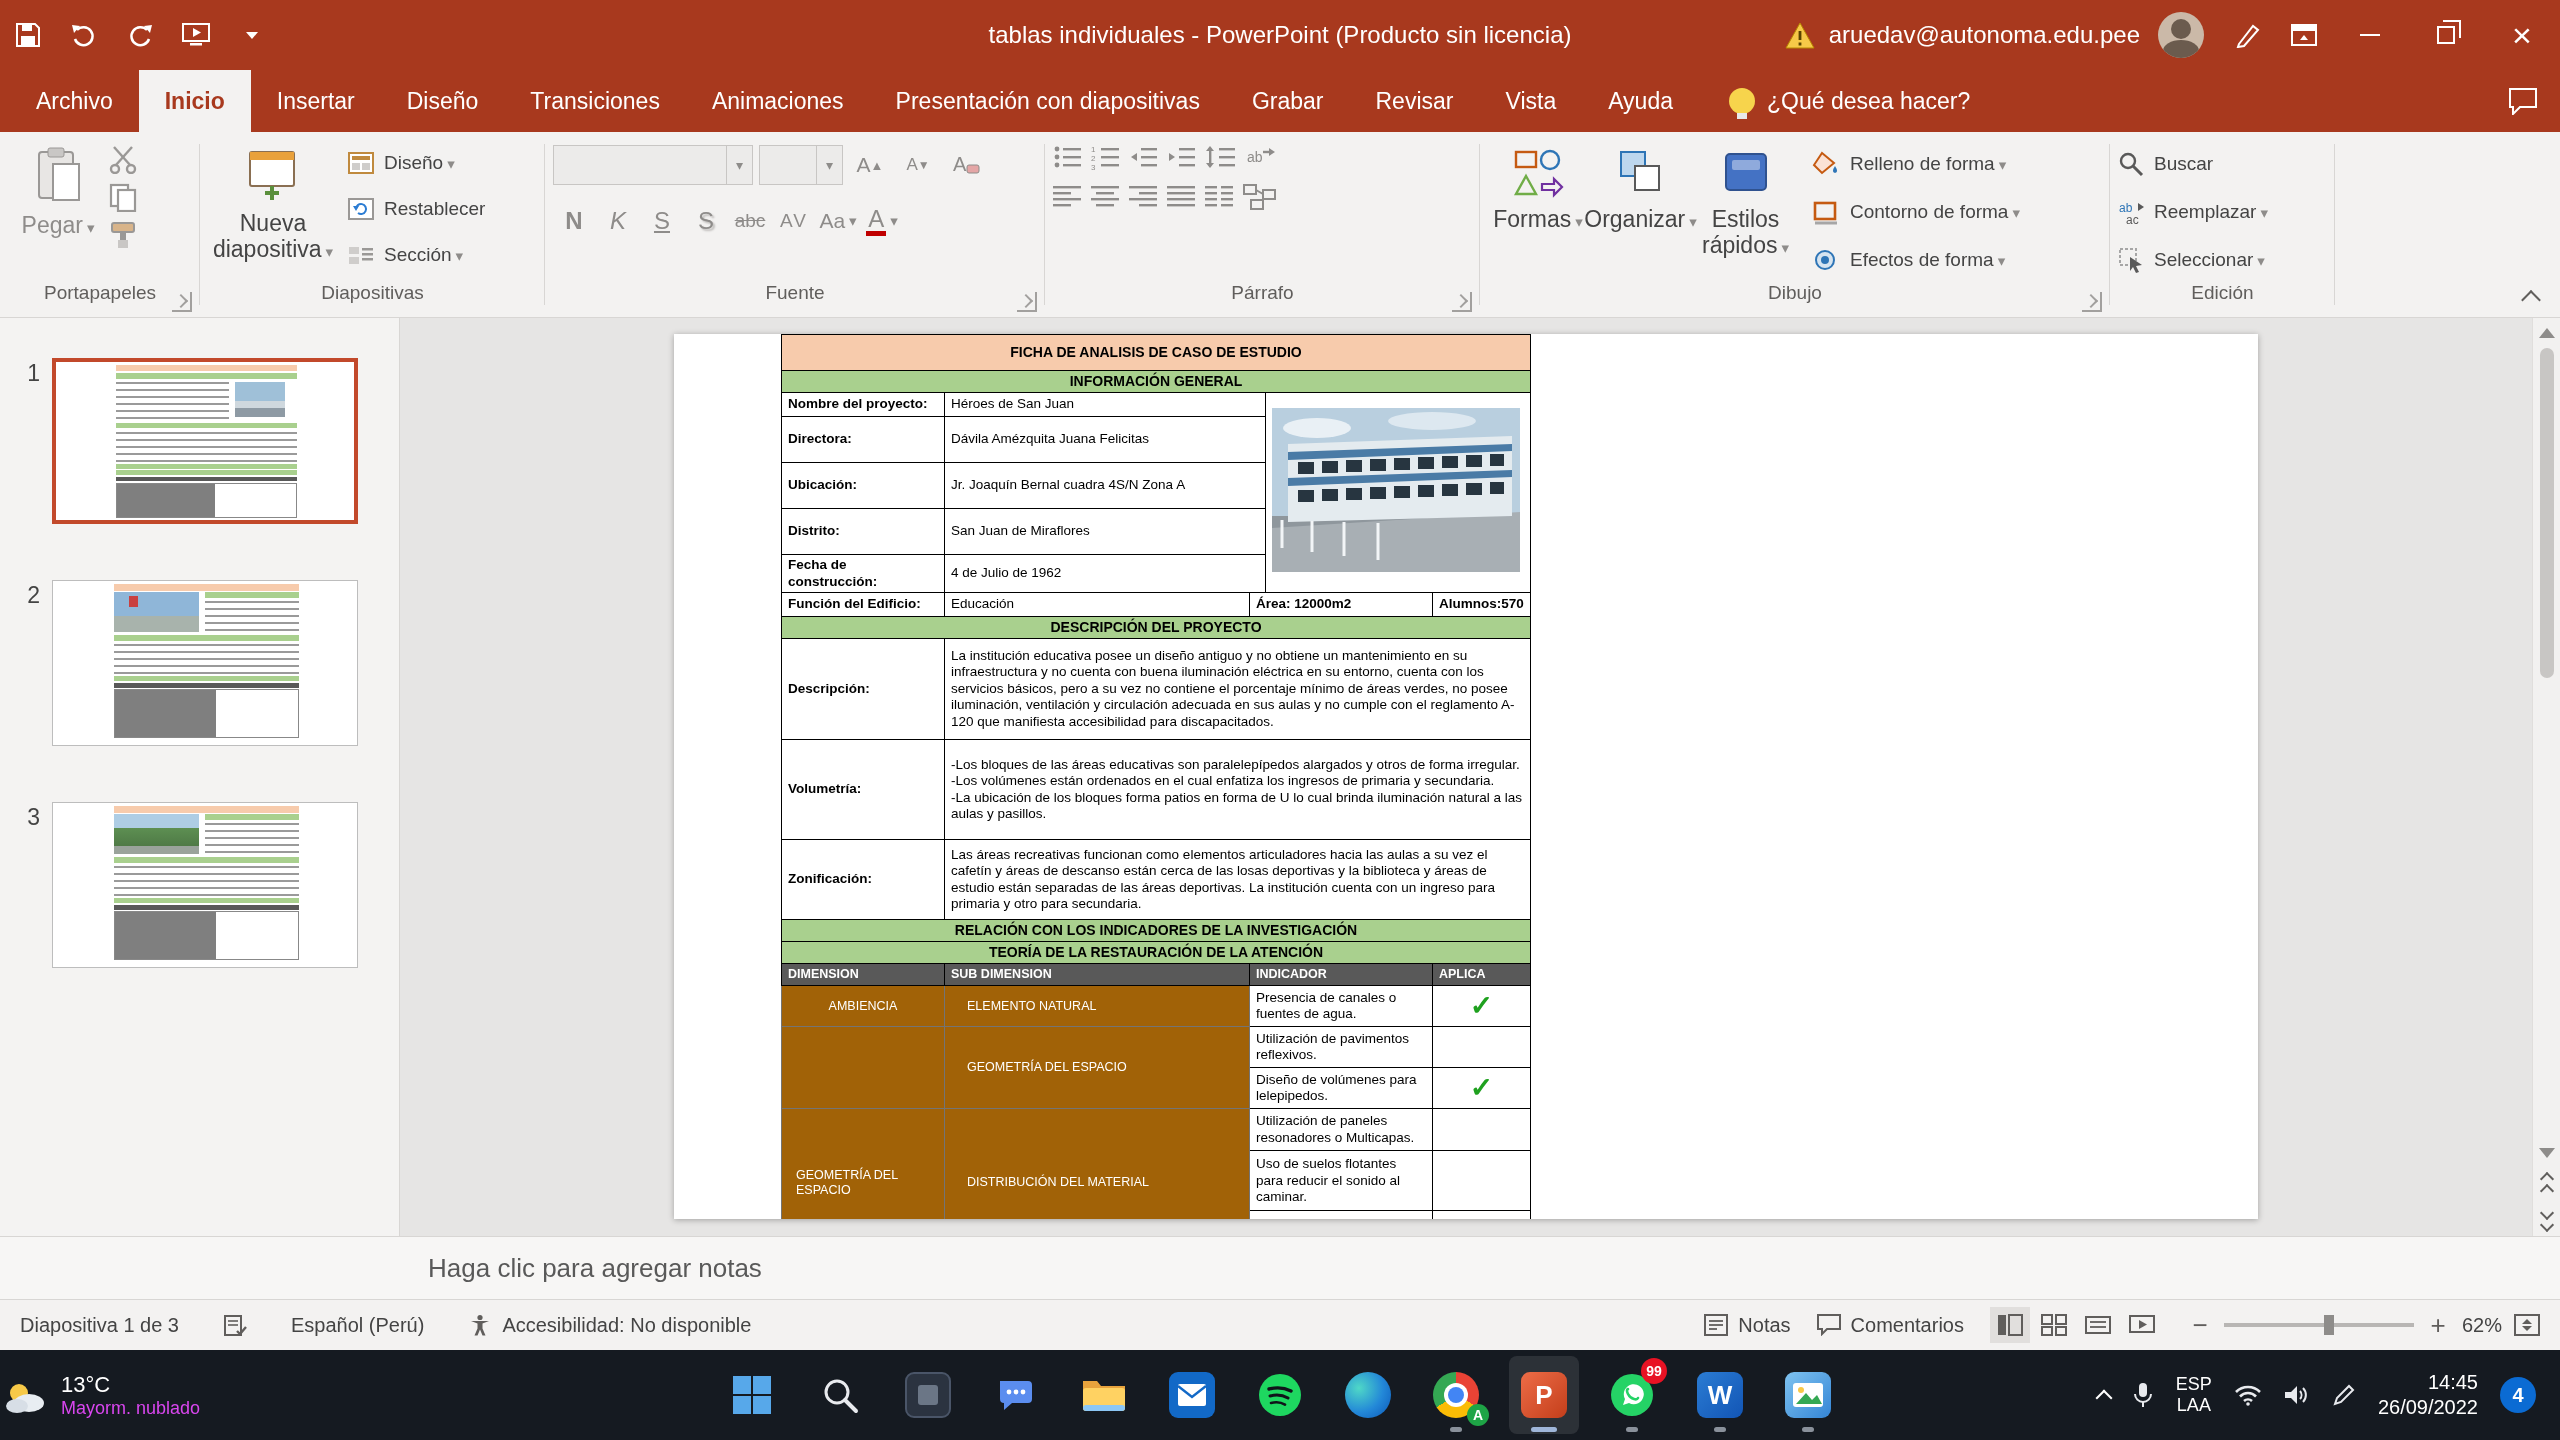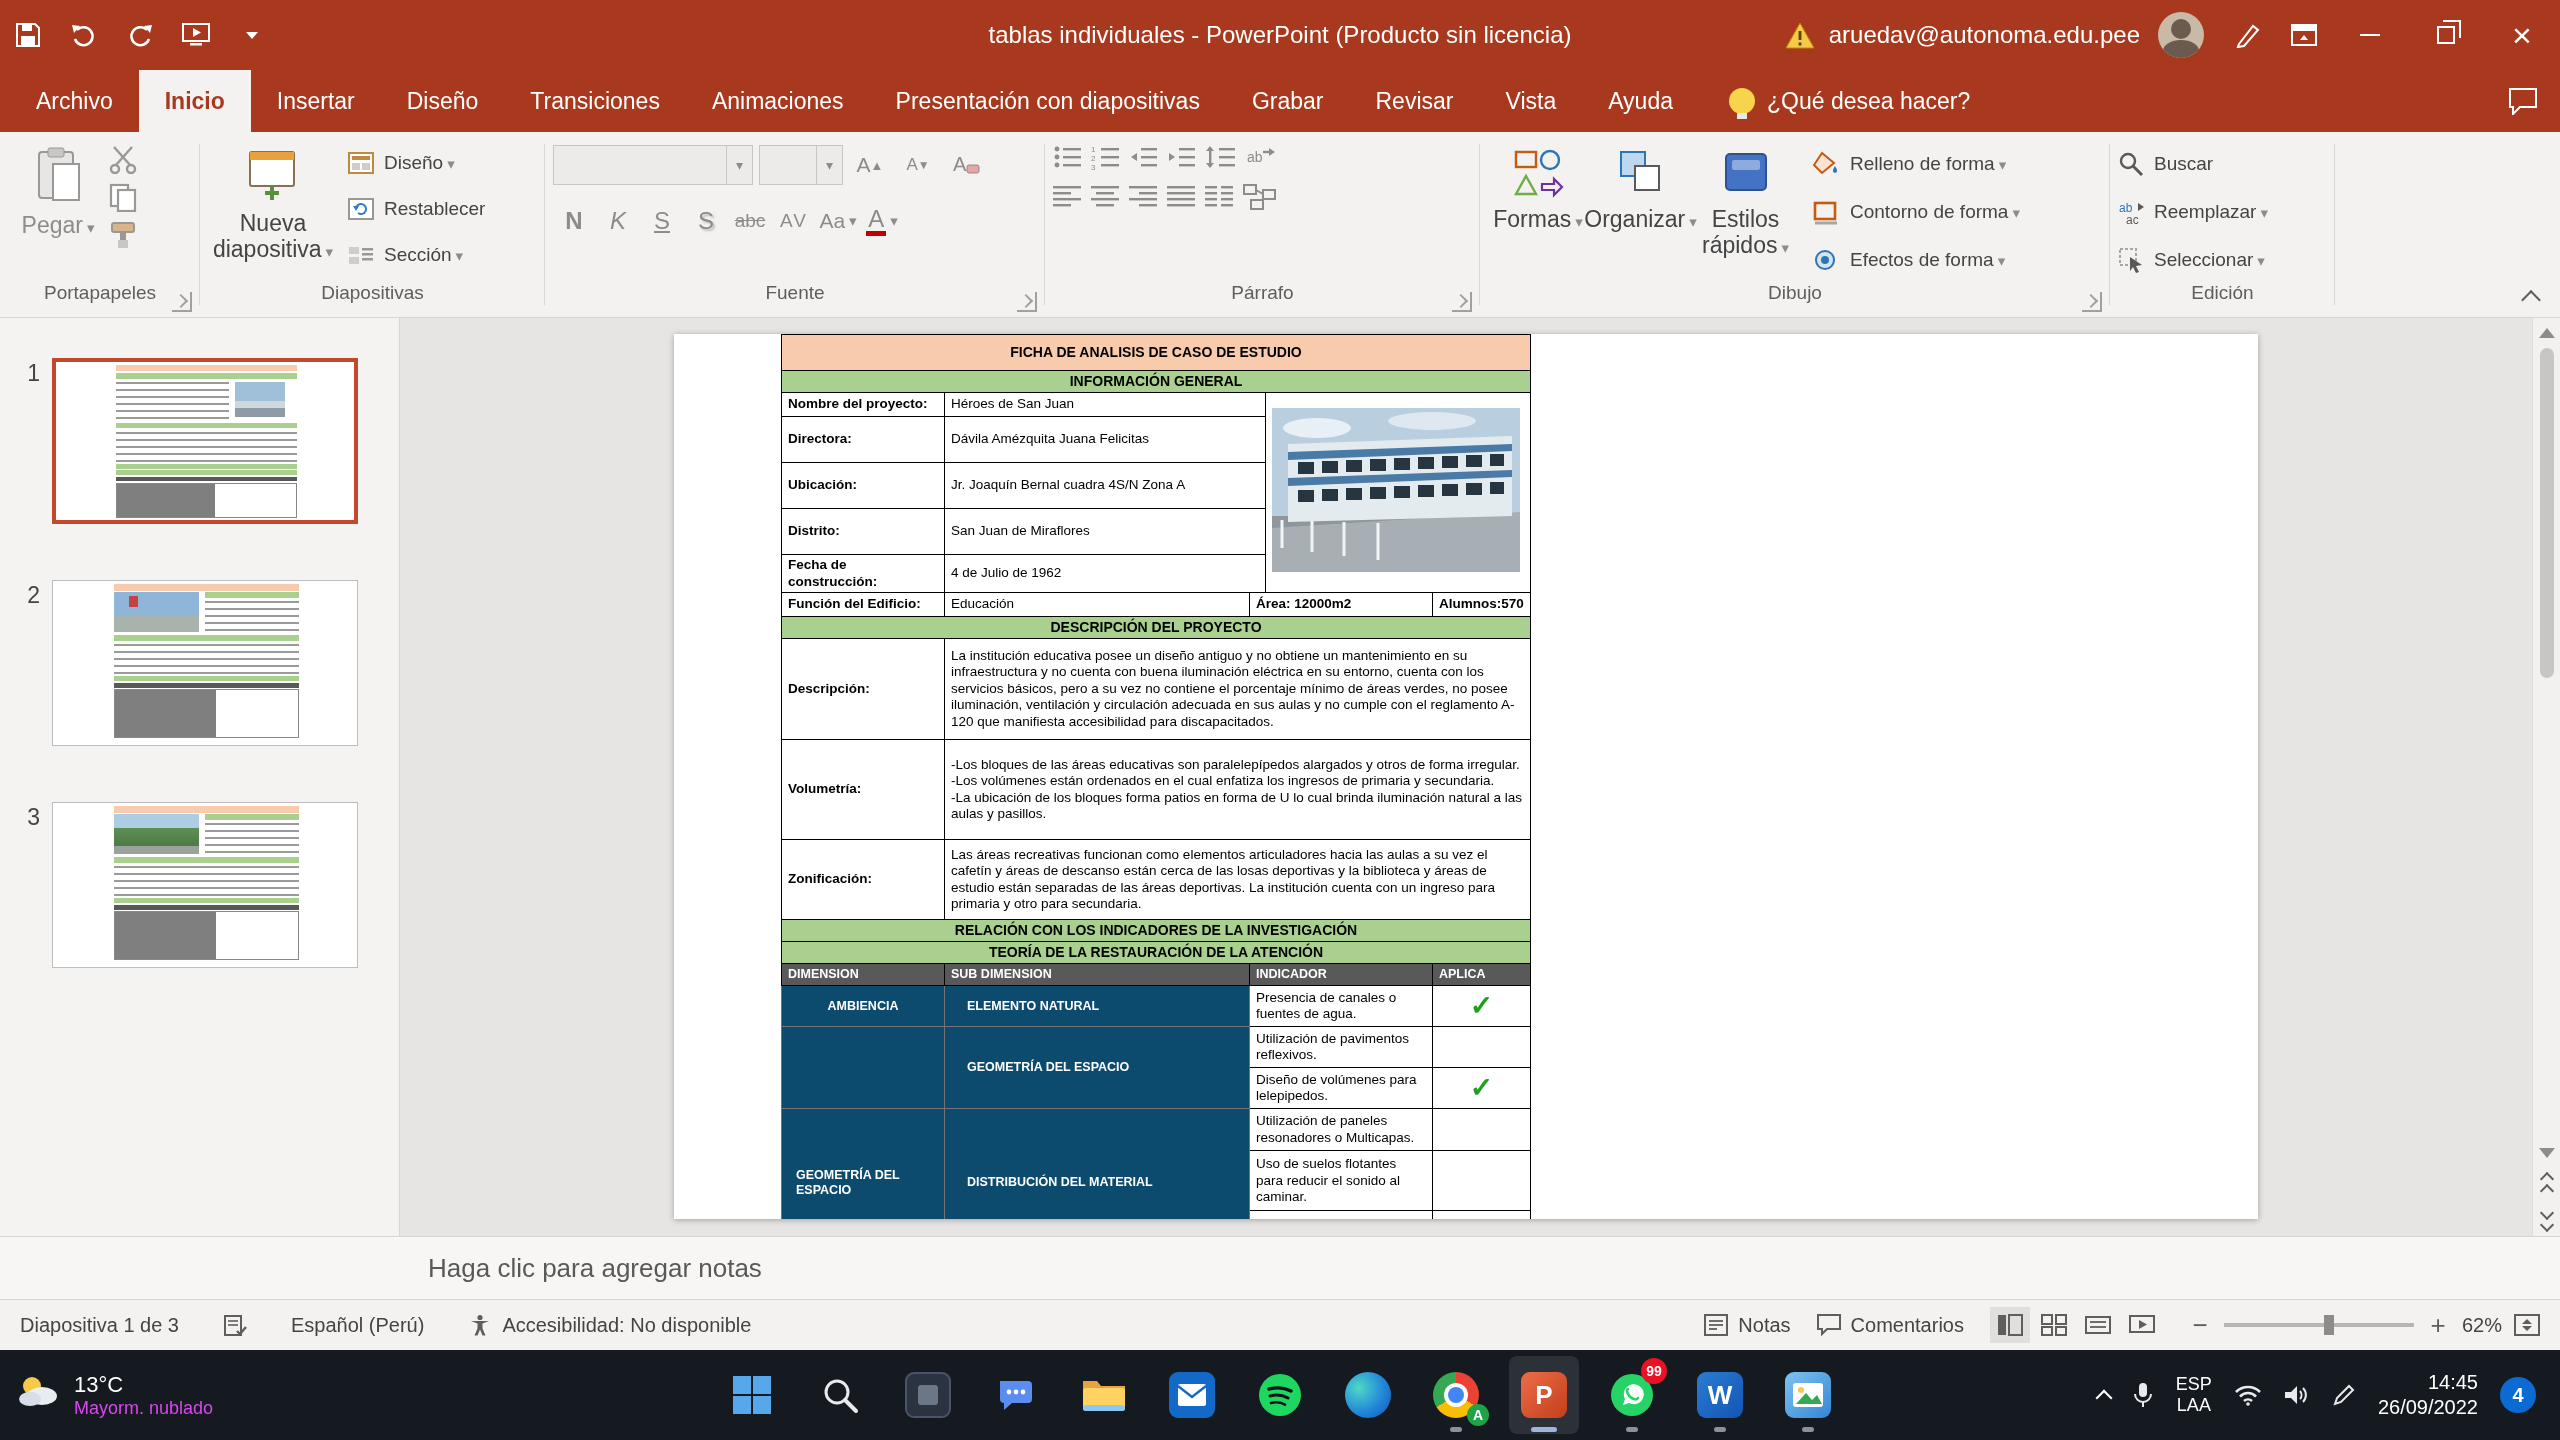--- a/index.html
+++ b/index.html
@@ -75,40 +75,40 @@
   .cu i{transform:rotate(-135deg)}
   .cd i{transform:rotate(45deg)}
 
   
   table.ficha{border-collapse:collapse;table-layout:fixed;width:749px;margin-left:107px;font-size:13.5px;line-height:1.22;color:#000}
   .ficha td{border:1px solid #000;padding:2px 6px;vertical-align:middle;overflow:hidden}
   .hp{background:#F7CBAC;text-align:center;font-weight:bold;font-size:14px}
   .hg{background:#A9D08E;text-align:center;font-weight:bold;font-size:14px}
   .lbl{font-weight:bold;vertical-align:top}
   .mxh{background:#595959;color:#fff;font-weight:bold;font-size:12.5px}
-  .g{background:#0c4a6e;color:#fff;font-weight:bold;font-size:12.5px;border-color:#747474 !important}
+  .g{background:#a16207;color:#fff;font-weight:normal;font-size:12.5px;border-color:#747474 !important}
   .gc{text-align:center}
   .chk{color:#1FA11F;font-weight:bold;font-size:28px;text-align:center;vertical-align:top;line-height:1}
   .preline{white-space:pre-line}
   .photocell{vertical-align:top;padding:3px}
 
   
   .notes{height:63px;background:#F7F6F5;border-top:1px solid #D8D6D4;display:flex;align-items:center;padding-left:428px;font-size:26px;color:#595959;flex:none}
   .statusbar{height:51px;background:#F3F2F1;border-top:1px solid #D8D6D4;display:flex;align-items:center;font-size:20px;color:#444;padding:0 20px;flex:none}
   .st-item{display:flex;align-items:center;gap:10px;margin-right:44px;white-space:nowrap}
   .st-right{margin-left:auto;display:flex;align-items:center;gap:26px}
   .viewbtn{width:40px;height:36px;display:flex;align-items:center;justify-content:center}
   .viewbtn.on{background:#E1DFDD}
   .zoomtrack{width:190px;height:4px;background:#B8B6B4;position:relative}
   .zoomthumb{position:absolute;left:100px;top:-8px;width:10px;height:20px;background:#8E8C8A}
   .zbtn{font-size:26px;color:#605E5C;width:24px;text-align:center}
 
   
   .taskbar{height:90px;background:#151A21;position:relative;display:flex;align-items:center;color:#fff;flex:none}
-  .weather{display:flex;align-items:flex-start;gap:14px;padding-left:16px}
+  .weather{display:flex;align-items:flex-end;gap:14px;padding-left:3px}
   .wtxt1{font-size:22px}
   .wtxt2{font-size:18px;color:#d946ef}
   .tb-center{position:absolute;left:50%;top:0;transform:translateX(-50%);height:90px;display:flex;align-items:center}
   .appbtn{width:70px;height:78px;margin:0 9px;display:flex;align-items:center;justify-content:center;border-radius:8px;position:relative}
   .appbtn.active{background:rgba(255,255,255,.10)}
   .appbtn .runbar{position:absolute;bottom:2px;left:50%;transform:translateX(-50%);width:12px;height:5px;border-radius:3px;background:#8A919B}
   .appbtn.active .runbar{width:26px;background:#9FB6D9}
   .appicon{width:46px;height:46px;border-radius:9px;display:flex;align-items:center;justify-content:center;font-weight:bold;font-size:26px}
   .badge{position:absolute;border-radius:50%;color:#fff;display:flex;align-items:center;justify-content:center;font-weight:bold}
   .tray{margin-left:auto;display:flex;align-items:center;gap:22px;padding-right:24px;height:100%}

